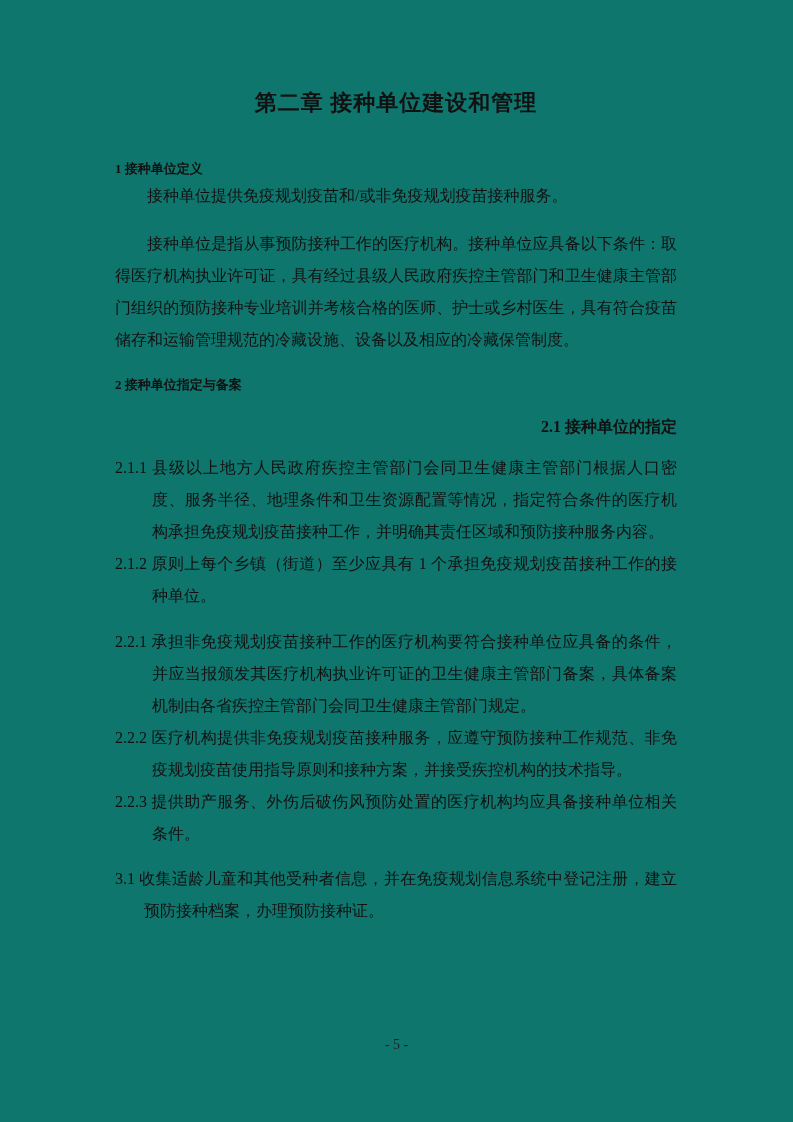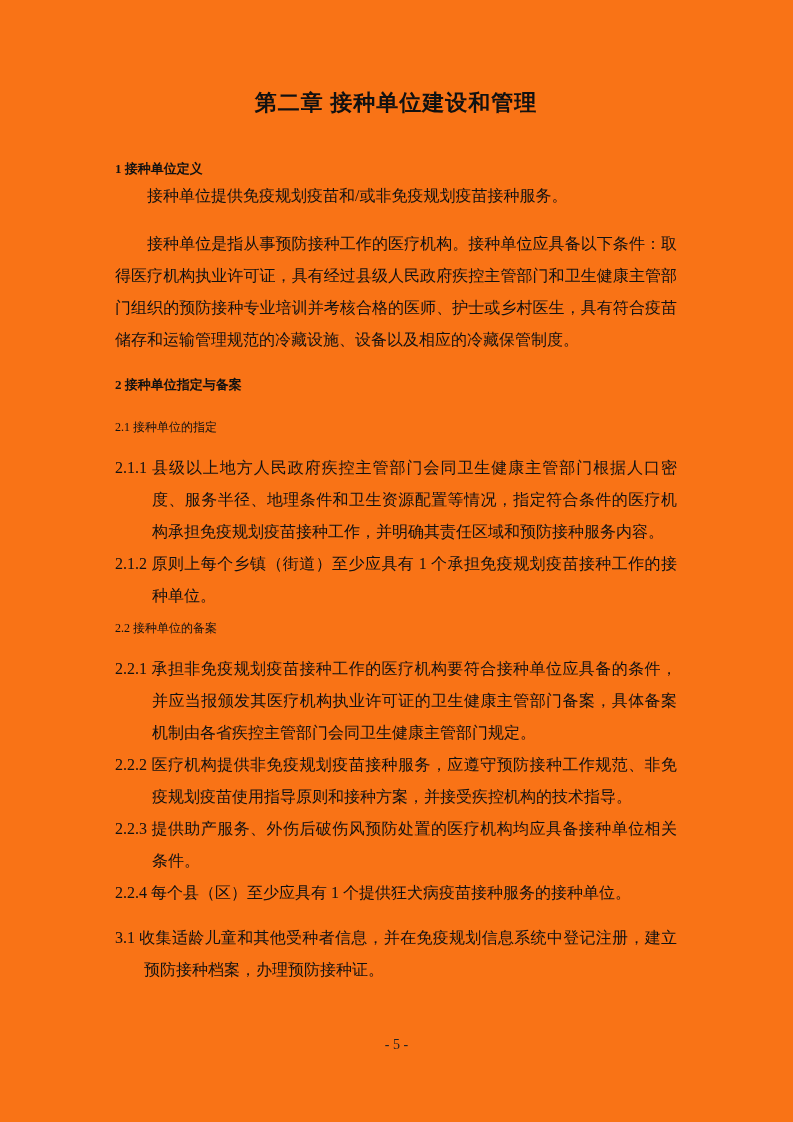--- a/index.html
+++ b/index.html
@@ -13,41 +13,42 @@
     position: relative;
     font-family: "Liberation Serif", "DejaVu Serif", serif;
     color: #111111;
     overflow: hidden;
   }
   .page {
     position: absolute;
     inset: 0;
     padding: 88px 116px 0 115px;
     box-sizing: border-box;
-    background: #f97316;
+    background: #0f766e;
   }
   .chapter-title {
     font-size: 22px;
     font-weight: bold;
     text-align: center;
     line-height: 30px;
     letter-spacing: 1px;
   }
   .heading {
     font-size: 13px;
     font-weight: bold;
     line-height: 22px;
   }
   .h-s1 { margin-top: 40px; }
   .h-s2 { margin-top: 18px; }
   .h-s3 { margin-top: 14px; }
   .subheading {
-    font-size: 12px;
-    font-weight: normal;
+    font-size: 16px;
+    font-weight: bold;
     line-height: 22px;
+    text-align: right;
   }
   .sub-21 { margin-top: 20px; }
   .sub-22 { margin-top: 5px; }
   .para {
     font-size: 16px;
     line-height: 32px;
     text-align: justify;
     text-indent: 32px;
   }
   .para-first { margin-top: 16px; }
@@ -90,25 +91,23 @@
   <div class="para">接种单位提供免疫规划疫苗和/或非免疫规划疫苗接种服务。</div>
   <div class="para para-first">接种单位是指从事预防接种工作的医疗机构。接种单位应具备以下条件：取得医疗机构执业许可证，具有经过县级人民政府疾控主管部门和卫生健康主管部门组织的预防接种专业培训并考核合格的医师、护士或乡村医生，具有符合疫苗储存和运输管理规范的冷藏设施、设备以及相应的冷藏保管制度。</div>
 
   <div class="heading h-s2">2 接种单位指定与备案</div>
 
   <div class="subheading sub-21">2.1 接种单位的指定</div>
 
   <div class="item item-first"><span class="num">2.1.1</span> <span>县级以上地方人民政府疾控主管部门会同卫生健康主管部门根据人口密度、服务半径、地理条件和卫生资源配置等情况，指定符合条件的医疗机构承担免疫规划疫苗接种工作，并明确其责任区域和预防接种服务内容。</span></div>
   <div class="item"><span class="num">2.1.2</span> <span>原则上每个乡镇（街道）至少应具有 1 个承担免疫规划疫苗接种工作的接种单位。</span></div>
 
-  <div class="subheading sub-22">2.2 接种单位的备案</div>
 
   <div class="item item-first"><span class="num">2.2.1</span> <span>承担非免疫规划疫苗接种工作的医疗机构要符合接种单位应具备的条件，并应当报颁发其医疗机构执业许可证的卫生健康主管部门备案，具体备案机制由各省疾控主管部门会同卫生健康主管部门规定。</span></div>
   <div class="item"><span class="num">2.2.2</span> <span>医疗机构提供非免疫规划疫苗接种服务，应遵守预防接种工作规范、非免疫规划疫苗使用指导原则和接种方案，并接受疾控机构的技术指导。</span></div>
   <div class="item"><span class="num">2.2.3</span> <span>提供助产服务、外伤后破伤风预防处置的医疗机构均应具备接种单位相关条件。</span></div>
-  <div class="item"><span class="num">2.2.4</span> <span>每个县（区）至少应具有 1 个提供狂犬病疫苗接种服务的接种单位。</span></div>
 
 
   <div class="item hang-sm item-31"><span class="num">3.1</span> <span>收集适龄儿童和其他受种者信息，并在免疫规划信息系统中登记注册，建立预防接种档案，办理预防接种证。</span></div>
 
 </div>
 
 <div class="page-footer">- 5 -</div>
 
 </body></html>

